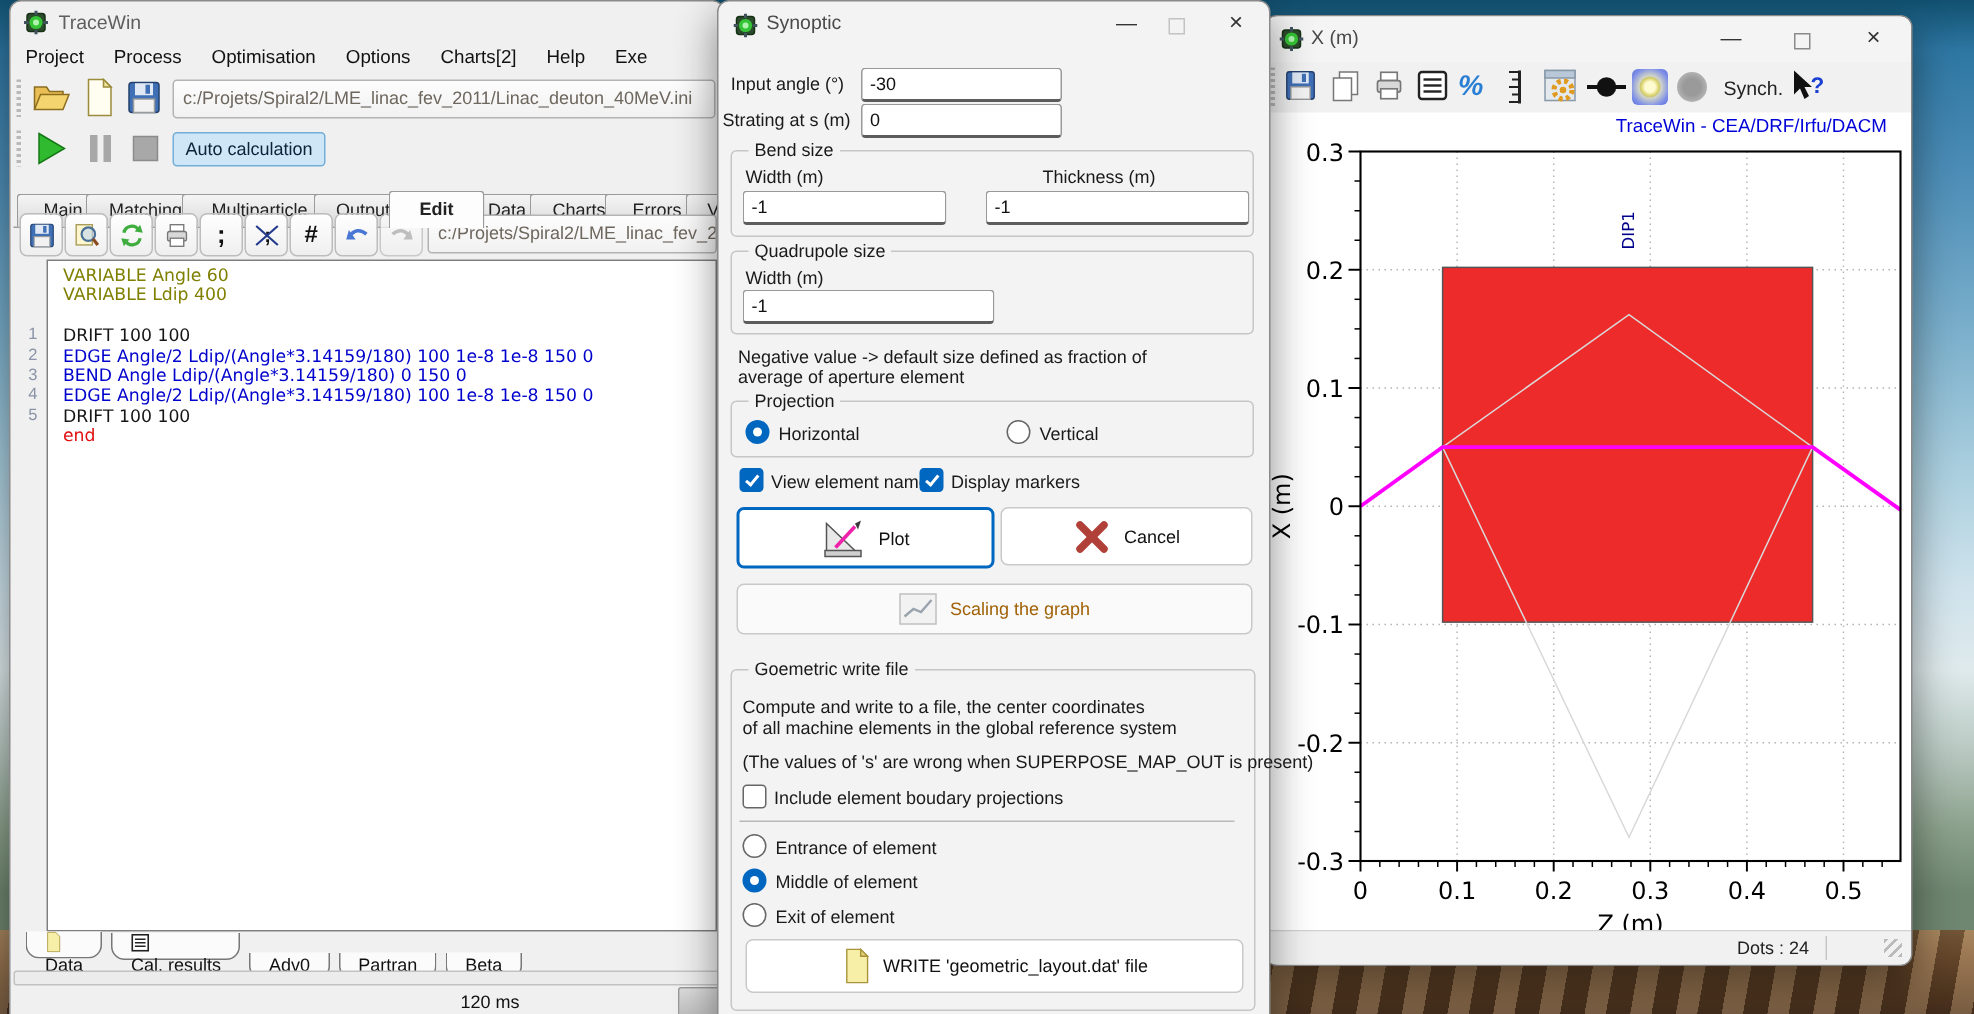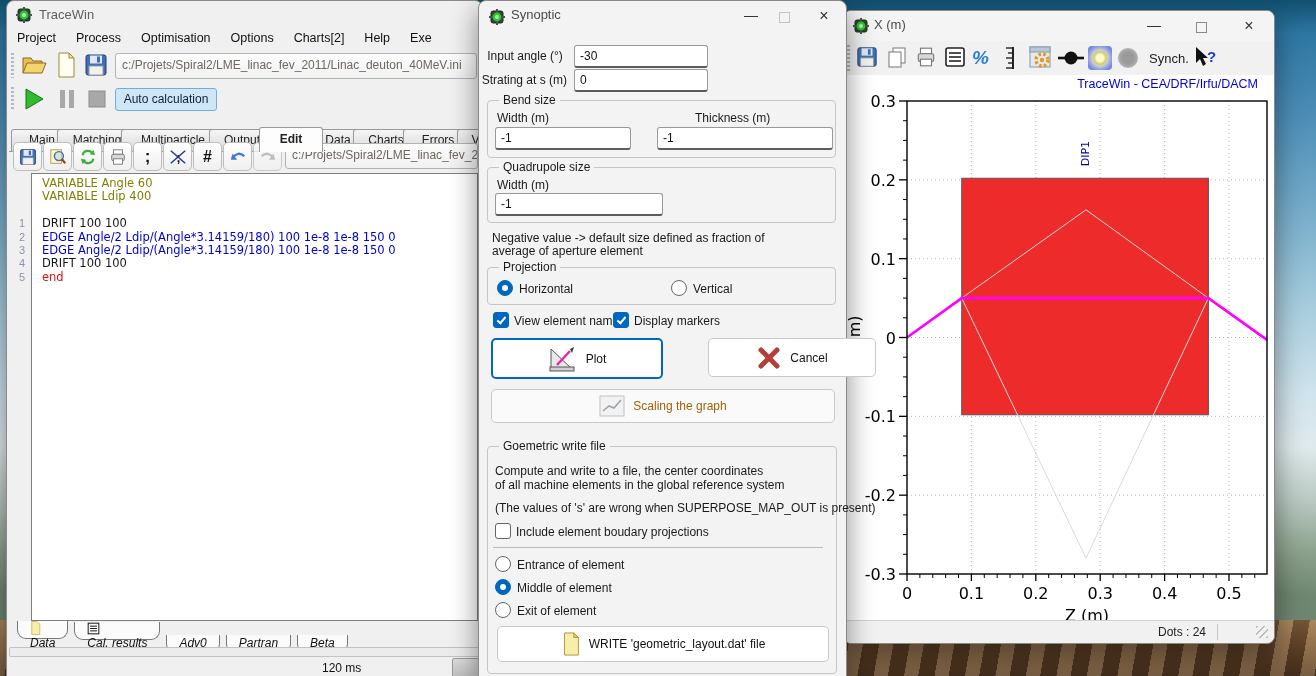--- a/index.html
+++ b/index.html
@@ -186,39 +186,40 @@
         <div class="gutnum" style="top: 93.8px;">5</div>
         <div class="gutnum" style="top: 107.2px;"></div>
       </div>
     <div style="position:absolute;left:24px;top:172px;right:4px;height:446px;background:#fff;border:1px solid #7e7e7e;overflow:hidden;">
       <div id="editor-code" style="position:absolute;left:10px;top:3px;right:0;">
           <div class="codeline" style="color: rgb(127, 127, 0);">VARIABLE Angle 60</div>
           <div class="codeline" style="color: rgb(127, 127, 0);">VARIABLE Ldip 400</div>
           <div class="codeline" style="color: rgb(22, 22, 22);"> </div>
           <div class="codeline" style="color: rgb(22, 22, 22);">DRIFT 100 100</div>
           <div class="codeline" style="color: rgb(0, 0, 205);">EDGE Angle/2 Ldip/(Angle*3.14159/180) 100 1e-8 1e-8 150 0</div>
+          <div class="codeline" style="color: rgb(0, 0, 205);">BEND Angle Ldip/(Angle*3.14159/180) 0 150 0</div>
           <div class="codeline" style="color: rgb(0, 0, 205);">EDGE Angle/2 Ldip/(Angle*3.14159/180) 100 1e-8 1e-8 150 0</div>
           <div class="codeline" style="color: rgb(22, 22, 22);">DRIFT 100 100</div>
           <div class="codeline" style="color: rgb(224, 16, 16);">end</div>
         </div>
     </div>
 
-    <div id="bottom-tabs" style="position:absolute;left:10px;top:620px;right:0;height:20px;font-style:italic;"><span class="btab"><svg width="11" height="14" viewBox="0 0 20 26" style="vertical-align:-2px;margin-right:4px">
+    <div id="bottom-tabs" style="position:absolute;left:10px;top:620px;right:0;height:20px;"><span class="btab"><svg width="11" height="14" viewBox="0 0 20 26" style="vertical-align:-2px;margin-right:4px">
             <path d="M3 1 h10 l5 5 v19 h-15 Z" fill="#f7efa8" stroke="#a8923a"></path>
           </svg>Data</span><span class="btab"><svg width="13" height="13" viewBox="0 0 22 22" style="vertical-align:-2px;margin-right:4px">
             <rect x="2" y="2" width="18" height="18" fill="#fff" stroke="#222" stroke-width="1.8"></rect>
             <line x1="5" y1="7" x2="17" y2="7" stroke="#222" stroke-width="1.8"></line>
             <line x1="5" y1="11" x2="17" y2="11" stroke="#222" stroke-width="1.8"></line>
             <line x1="5" y1="15" x2="17" y2="15" stroke="#222" stroke-width="1.8"></line>
           </svg>Cal. results</span><span class="btab">Adv0</span><span class="btab">Partran</span><span class="btab">Beta</span></div>
 
     <div style="position:absolute;left:2px;top:646px;right:2px;height:8px;border:1px solid #c2c2c2;background:#ececec;border-radius:2px;"></div>
 
     <div style="position:absolute;left:0;top:656px;right:0;height:20px;font-size:12px;color:#111;">
-      <span style="position:absolute;left:315px;top:4px;">120 ms</span>
+      <span style="position:absolute;left:300px;top:4px;">120 ms</span>
       <div style="position:absolute;right:2px;top:1px;width:26px;height:19px;background:linear-gradient(#dcdcdc,#bdbdbd);border:1px solid #9a9a9a;border-radius:2px;"></div>
     </div>
   </div>
 
   <div class="win" style="left:478px;top:0;width:367px;height:676px;background:#f3f3f3;border-radius:8px 8px 0 0;z-index:5;">
     <div class="titlebar" style="height:32px">
       <svg style="position:absolute;left:10px;top:8px" width="16" height="16" viewBox="0 0 16 16">
         <rect x="2" y="2" width="12" height="12" rx="2" fill="#2c4a2c" stroke="#163016"></rect>
         <circle cx="8" cy="8" r="4.4" fill="#35c435"></circle>
           <circle cx="8" cy="8" r="2" fill="#aef3ae"></circle>
@@ -267,21 +268,21 @@
 
     <div class="dlgbtn" style="left:12px;top:337px;width:168px;height:37px;border:2px solid #0067c0;">
       <svg width="30" height="28" viewBox="0 0 30 28">
         <polygon points="3,24 24,24 3,4" fill="#e8e8e8" stroke="#555"></polygon>
         <rect x="2" y="22" width="24" height="4" fill="#cfcfcf" stroke="#555"></rect>
         <line x1="9" y1="20" x2="22" y2="6" stroke="#ee22aa" stroke-width="2.4"></line>
         <polygon points="22,4 26,2 24,8" fill="#3a3a3a"></polygon>
         </svg>
       <span>Plot</span>
     </div>
-    <div class="dlgbtn" style="left:188px;top:337px;width:166px;height:37px;margin-left:41px;">
+    <div class="dlgbtn" style="left:188px;top:337px;width:166px;height:37px;">
       <svg width="26" height="26" viewBox="0 0 26 26">
         <line x1="5" y1="5" x2="21" y2="21" stroke="#b04038" stroke-width="5" stroke-linecap="round"></line>
         <line x1="21" y1="5" x2="5" y2="21" stroke="#b04038" stroke-width="5" stroke-linecap="round"></line>
         </svg>
       <span>Cancel</span>
     </div>
 
     <div class="dlgbtn" style="left:12px;top:388px;width:342px;height:32px;background:#fafafa;color:#a16207;">
       <svg width="26" height="22" viewBox="0 0 26 22">
         <rect x="1" y="1" width="24" height="20" fill="#f2f2f2" stroke="#c0c0c0"></rect>

